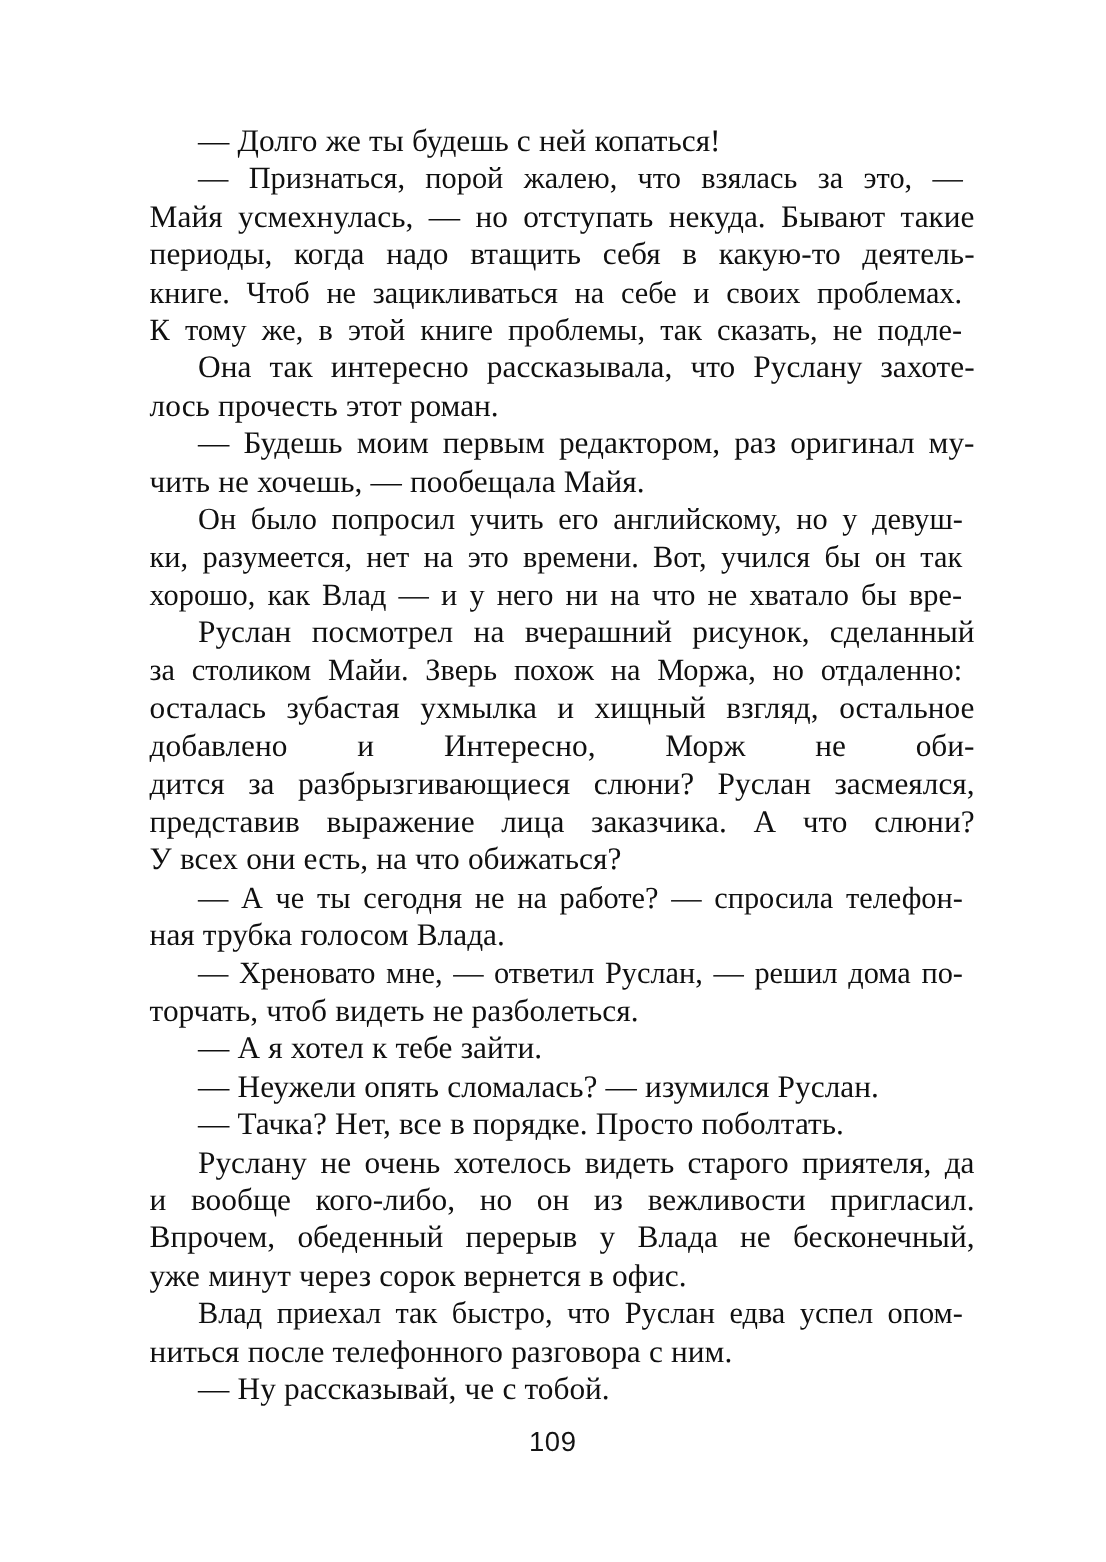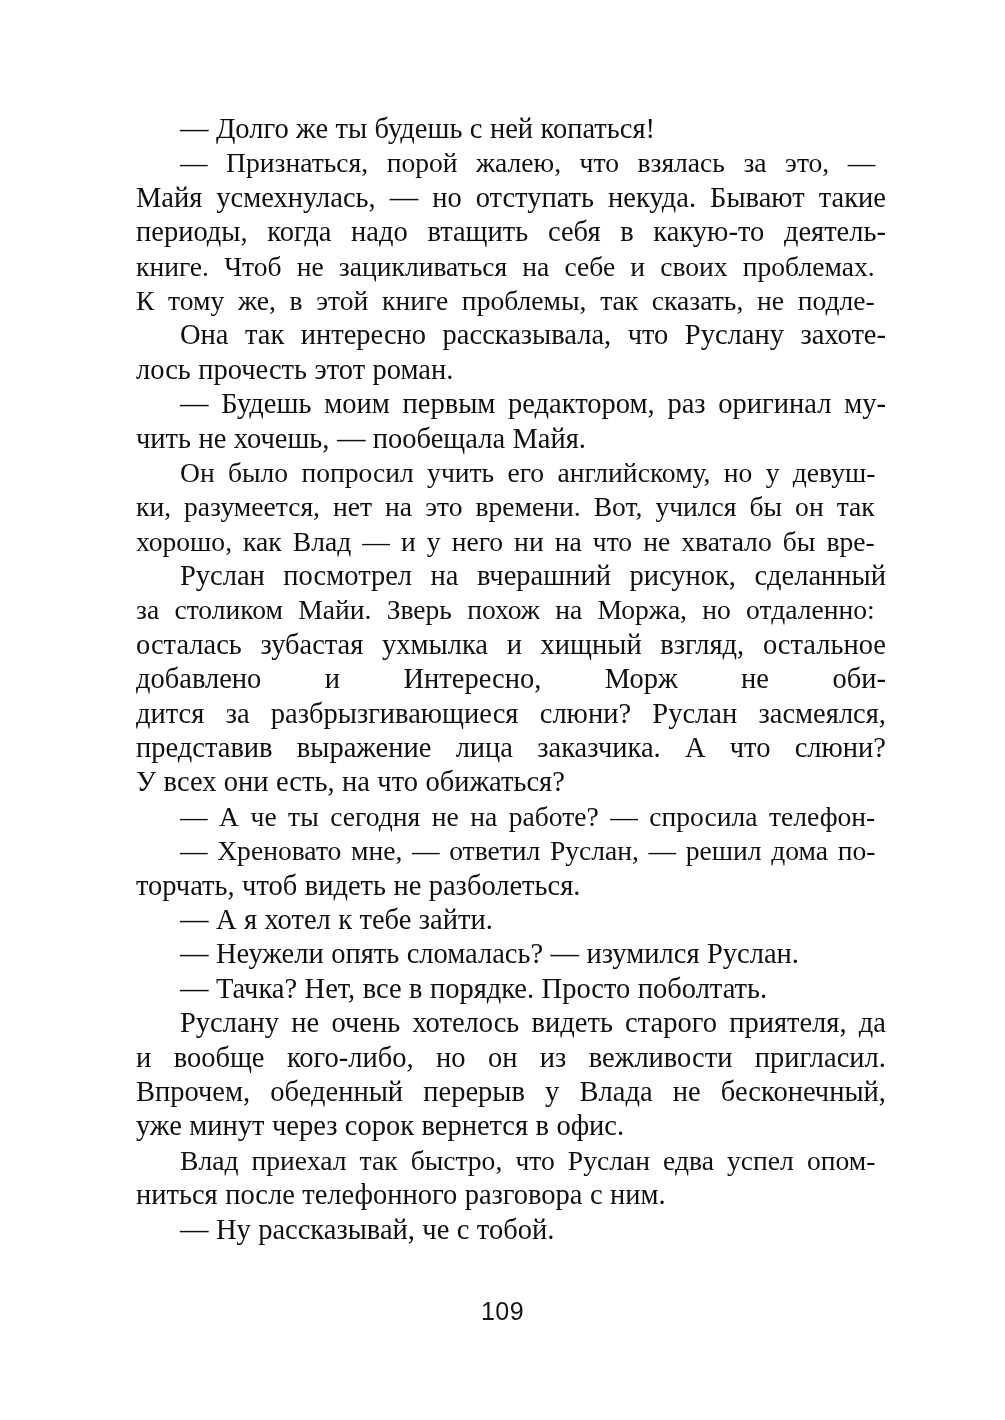--- a/index.html
+++ b/index.html
@@ -108,20 +108,21 @@
         <div class="line just indent"><span class="w">Руслан</span><span class="w">посмотрел</span><span class="w">на</span><span class="w">вчерашний</span><span class="w">рисунок,</span><span class="w">сделанный</span></div>
         <div class="line just tight"><span class="w">за</span><span class="w">столиком</span><span class="w">Майи.</span><span class="w">Зверь</span><span class="w">похож</span><span class="w">на</span><span class="w">Моржа,</span><span class="w">но</span><span class="w">отдаленно:</span></div>
         <div class="line just"><span class="w">осталась</span><span class="w">зубастая</span><span class="w">ухмылка</span><span class="w">и</span><span class="w">хищный</span><span class="w">взгляд,</span><span class="w">остальное</span></div>
         <div class="line just"><span class="w">добавлено</span><span class="w">и</span><span class="w">Интересно,</span><span class="w">Морж</span><span class="w">не</span><span class="w">оби-</span></div>
         <div class="line just"><span class="w">дится</span><span class="w">за</span><span class="w">разбрызгивающиеся</span><span class="w">слюни?</span><span class="w">Руслан</span><span class="w">засмеялся,</span></div>
         <div class="line just"><span class="w">представив</span><span class="w">выражение</span><span class="w">лица</span><span class="w">заказчика.</span><span class="w">А</span><span class="w">что</span><span class="w">слюни?</span></div>
         <div class="line last"><span class="w">У</span><span class="w">всех</span><span class="w">они</span><span class="w">есть,</span><span class="w">на</span><span class="w">что</span><span class="w">обижаться?</span></div>
       </div>
       <div class="paragraph">
         <div class="line just indent tight"><span class="w">—</span><span class="w">А</span><span class="w">че</span><span class="w">ты</span><span class="w">сегодня</span><span class="w">не</span><span class="w">на</span><span class="w">работе?</span><span class="w">—</span><span class="w">спросила</span><span class="w">телефон-</span></div>
+        <div class="line last"><span class="w">ная</span><span class="w">трубка</span><span class="w">голосом</span><span class="w">Влада.</span></div>
       </div>
       <div class="paragraph">
         <div class="line just indent tight"><span class="w">—</span><span class="w">Хреновато</span><span class="w">мне,</span><span class="w">—</span><span class="w">ответил</span><span class="w">Руслан,</span><span class="w">—</span><span class="w">решил</span><span class="w">дома</span><span class="w">по-</span></div>
         <div class="line last"><span class="w">торчать,</span><span class="w">чтоб</span><span class="w">видеть</span><span class="w">не</span><span class="w">разболеться.</span></div>
       </div>
       <div class="paragraph">
         <div class="line last indent"><span class="w">—</span><span class="w">А</span><span class="w">я</span><span class="w">хотел</span><span class="w">к</span><span class="w">тебе</span><span class="w">зайти.</span></div>
       </div>
       <div class="paragraph">
         <div class="line last indent"><span class="w">—</span><span class="w">Неужели</span><span class="w">опять</span><span class="w">сломалась?</span><span class="w">—</span><span class="w">изумился</span><span class="w">Руслан.</span></div>

